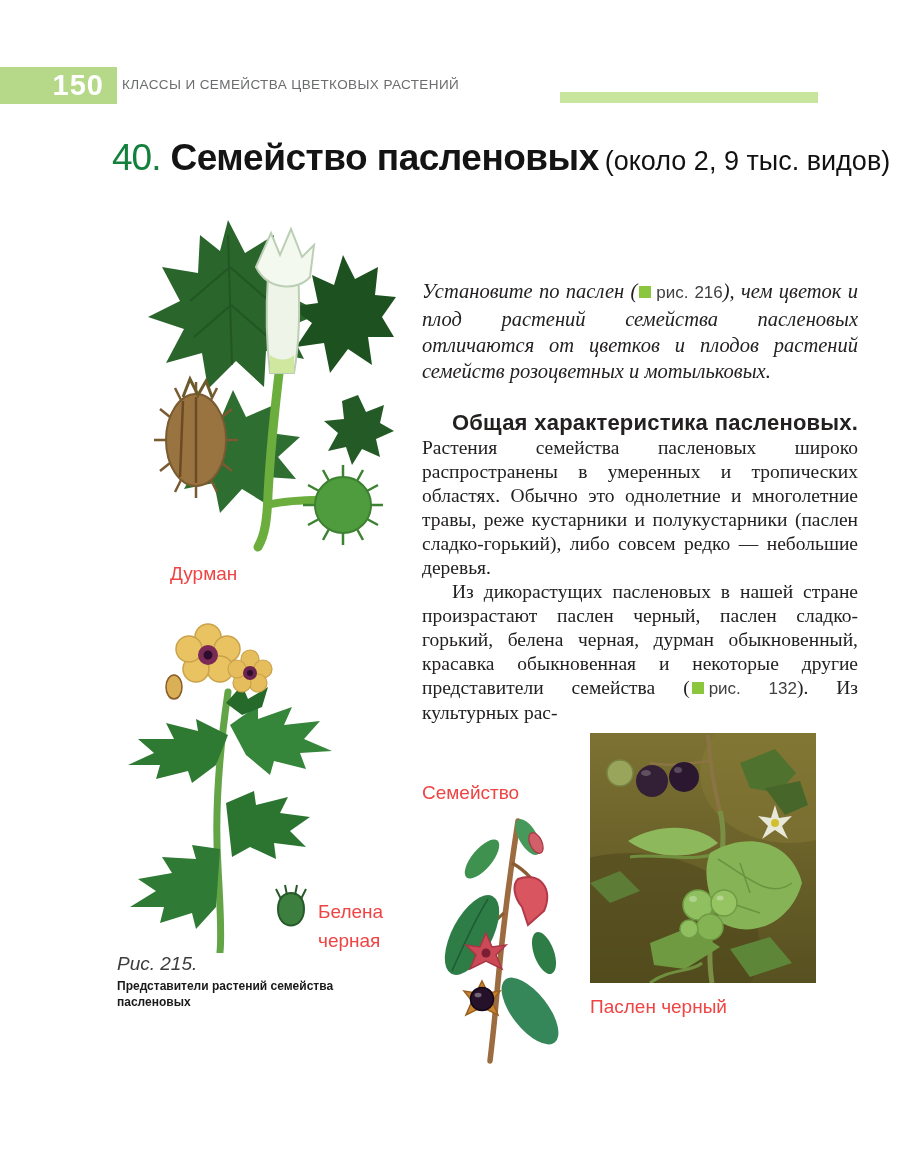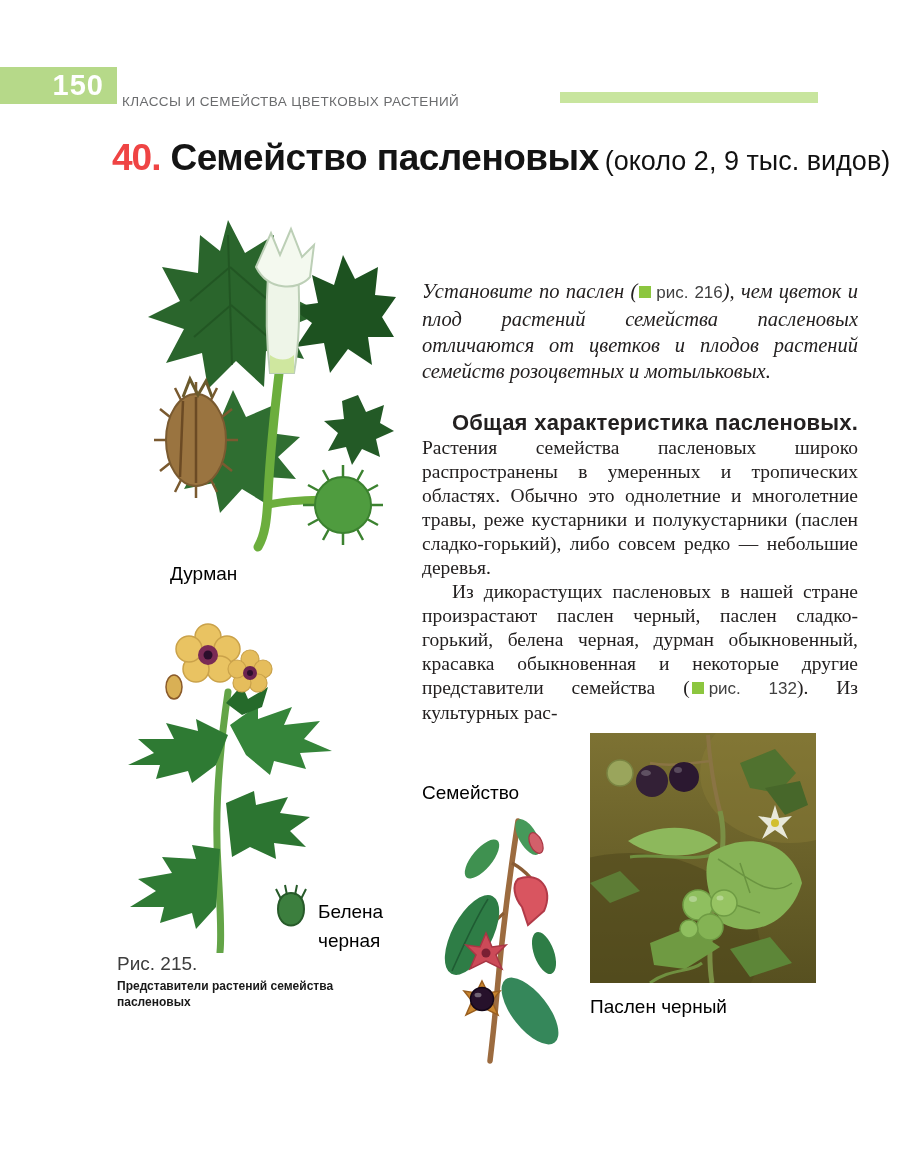--- a/index.html
+++ b/index.html
@@ -3,46 +3,46 @@
 <meta charset="utf-8">
 <style>
   html,body{margin:0;padding:0;background:#ffffff;}
   .page{position:relative;width:910px;height:1150px;background:#ffffff;overflow:hidden;
         font-family:"Liberation Sans",sans-serif;}
 
   
   .pagenum-box{position:absolute;left:0;top:67px;width:117px;height:37px;background:#b6d989;
                color:#ffffff;font-weight:bold;font-size:29px;line-height:37px;text-align:right;
                padding-right:13px;box-sizing:border-box;letter-spacing:1px;}
-  .running-header{position:absolute;left:122px;top:94px;font-size:13.5px;color:#6b6c6e;
+  .running-header{position:absolute;left:122px;top:77px;font-size:13.5px;color:#6b6c6e;
                   letter-spacing:.4px;}
   .top-bar{position:absolute;left:560px;top:92px;width:258px;height:11px;background:#c8e59e;}
 
   
   .title-row{position:absolute;left:112px;top:137px;white-space:nowrap;}
-  .title-num{color:#ef4444;font-size:37px;font-weight:bold;letter-spacing:-1px;}
+  .title-num{color:#15803d;font-size:37px;font-weight:normal;letter-spacing:-1px;}
   .title-text{color:#141414;font-size:37px;font-weight:bold;letter-spacing:-.5px;margin-left:10px;}
   .title-sub{color:#111111;font-size:27px;font-weight:normal;margin-left:6px;}
 
   
   .text-col{position:absolute;left:422px;top:278px;width:436px;color:#232020;
             font-family:"Liberation Serif","DejaVu Serif",serif;text-align:justify;
             hyphens:auto;-webkit-hyphens:auto;}
   .task{font-style:italic;font-size:20.5px;line-height:26px;margin:0 0 27px 0;}
   .para{font-size:19.5px;line-height:24px;margin:0;}
   .para.indent{text-indent:30px;}
   .lead-bold{font-family:"Liberation Sans",sans-serif;font-weight:bold;font-style:normal;
              font-size:22px;letter-spacing:.2px;}
   .fig-marker{display:inline-block;width:12px;height:12px;background:#8cc63f;margin:0 5px 0 2px;}
   .figref{font-family:"Liberation Sans",sans-serif;font-style:normal;font-size:17px;color:#404040;}
 
   
-  .plant-label{position:absolute;font-size:19px;color:#000000;line-height:1.5;}
+  .plant-label{position:absolute;font-size:19px;color:#ef4444;line-height:1.5;}
   .figcap{position:absolute;left:117px;top:953px;width:260px;}
-  .figcap-num{font-size:19px;color:#3d3d3d;margin-bottom:4px;}
+  .figcap-num{font-size:19px;color:#3d3d3d;margin-bottom:4px;font-style:italic;}
   .figcap-text{font-size:12px;font-weight:bold;color:#191919;line-height:1.3;width:250px;}
 
   .illu{position:absolute;}
   svg{display:block;}
 </style>
 </head>
 <body>
 
 <div class="page">
 

